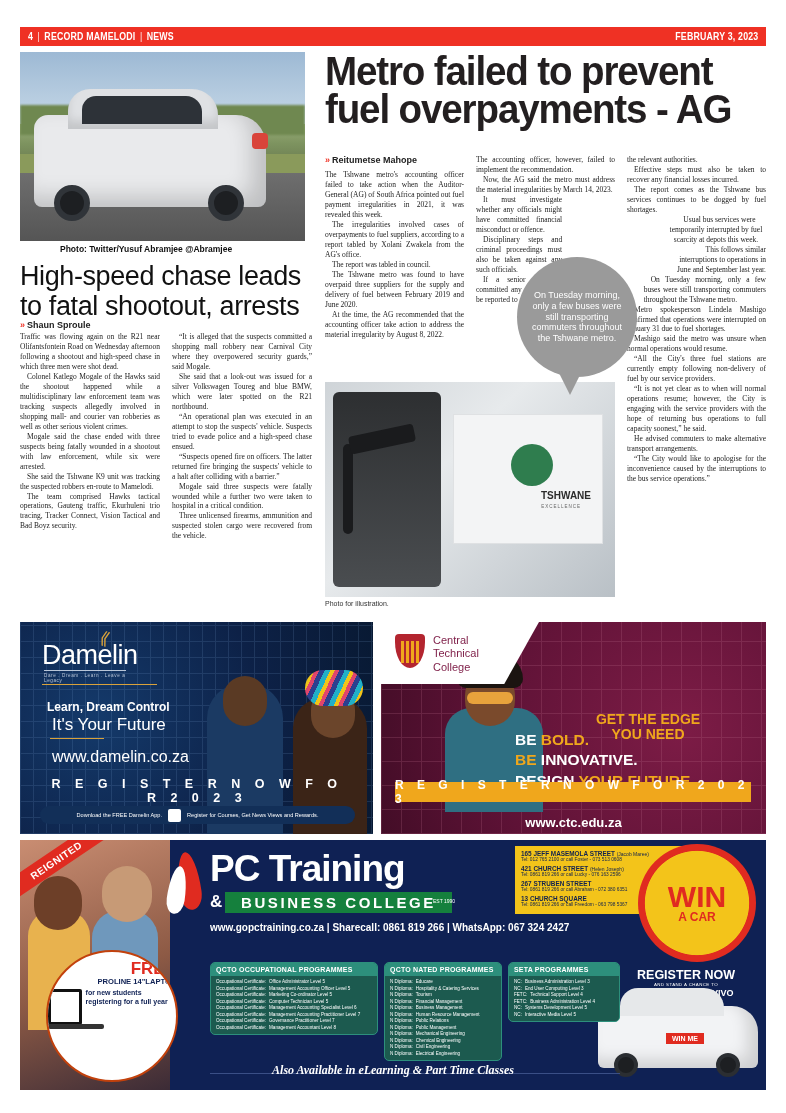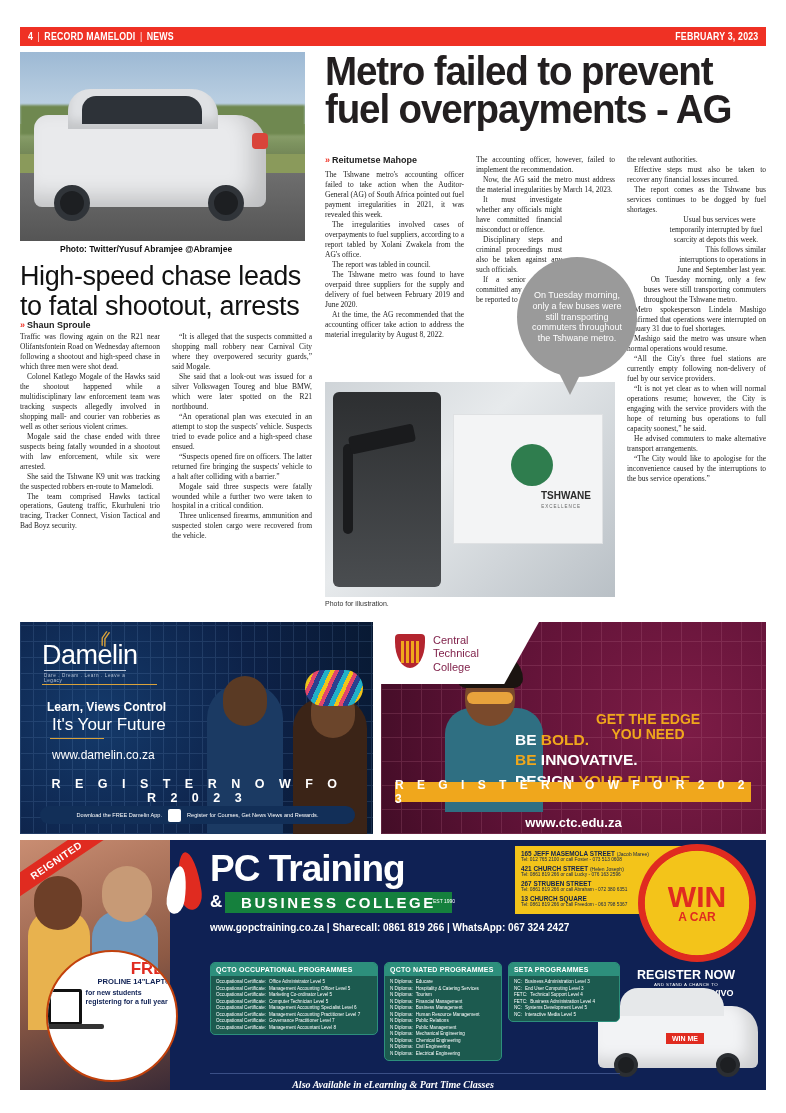--- a/index.html
+++ b/index.html
@@ -120,21 +120,21 @@
                      repeating-linear-gradient(0deg,#7fa8d8 0 1px,transparent 1px 16px);}
   .dam-logo{ position:absolute; left:22px; top:18px; font-family:"Liberation Sans",sans-serif;
     font-size:27px; font-weight:400; letter-spacing:-.5px;}
   .dam-swoosh{ position:absolute; left:80px; top:6px; font-size:17px; color:#d9a23b; transform:rotate(18deg);}
   .dam-tag{ position:absolute; left:24px; top:48px; font-family:"Liberation Sans",sans-serif; font-size:4.6px;
     color:#b9c6d8; letter-spacing:.6px; border-top:1px solid #b9c6d8; padding-top:2px; width:82px;}
   .dam-line{ position:absolute; left:22px; top:62px; width:115px; height:1px; background:#d9a23b;}
   .dam-h1{ position:absolute; left:27px; top:78px; font-family:"Liberation Sans",sans-serif; font-size:12px; font-weight:bold;}
   .dam-h2{ position:absolute; left:32px; top:93px; font-family:"Liberation Sans",sans-serif; font-size:17px;}
   .dam-line2{ position:absolute; left:30px; top:116px; width:54px; height:1px; background:#d9a23b;}
-  .dam-url{ position:absolute; left:32px; top:126px; font-family:"Liberation Sans",sans-serif; font-size:12px;}
+  .dam-url{ position:absolute; left:32px; top:126px; font-family:"Liberation Sans",sans-serif; font-size:16px;}
   .dam-reg{ position:absolute; left:22px; top:155px; width:310px; text-align:center;
     font-family:"Liberation Sans",sans-serif; font-size:12.5px; font-weight:bold; letter-spacing:5.5px;}
   .dam-bar{ position:absolute; left:20px; bottom:10px; width:315px; height:18px; background:#122f58;
     border-radius:9px; display:flex; align-items:center; justify-content:center; gap:6px;
     font-family:"Liberation Sans",sans-serif; font-size:5.6px;}
   .dam-ppl{ position:absolute; right:0; bottom:0; width:180px; height:180px;}
   .dam-ppl .m{ position:absolute; left:14px; bottom:0; width:76px; height:150px; background:#1b3a63; border-radius:34px 34px 0 0;}
   .dam-ppl .mh{ position:absolute; left:30px; bottom:108px; width:44px; height:50px; background:#5a3a24; border-radius:22px;}
   .dam-ppl .w{ position:absolute; right:6px; bottom:0; width:74px; height:136px; background:#3b2417; border-radius:30px 30px 0 0;}
   .dam-ppl .wh{ position:absolute; right:18px; bottom:96px; width:44px; height:50px; background:#6b452b; border-radius:22px;}
@@ -240,21 +240,21 @@
     background:#fff; border:2px solid #c2410c; display:flex; flex-direction:column; align-items:flex-end;
     padding-top:8px; color:#0f2154; font-family:"Liberation Sans",sans-serif; overflow:hidden;}
   .laptop-circ .l1{ font-size:17px; font-weight:bold; color:#e02b20; line-height:1; }
   .laptop-circ .l2{ font-size:7.6px; font-weight:bold; color:#0f2154; }
   .laptop-circ .inner{ display:flex; gap:4px; margin-top:3px; align-items:flex-start; }
   .laptop-circ .lap{ width:52px; height:36px; background:#111; border-radius:2px; position:relative;}
   .laptop-circ .lap:after{ content:""; position:absolute; left:-4px; bottom:-4px; width:60px; height:5px; background:#333; border-radius:2px;}
   .laptop-circ .lap .scr{ position:absolute; inset:3px; background:#fff; }
   .laptop-circ .l3{ font-size:7px; font-weight:bold; text-align:left; line-height:1.24; }
   .pct-footer{ position:absolute; left:0; bottom:0; width:746px; text-align:center; color:#fff;
-    font-family:"Liberation Serif",serif; font-style:italic; font-size:10px; font-weight:bold; padding-bottom:0;}
+    font-family:"Liberation Serif",serif; font-style:italic; font-size:12px; font-weight:bold; padding-bottom:12px;}
   .pct-sep{ position:absolute; left:190px; bottom:16px; width:410px; height:1px; background:#3a4f86;}
 </style>
 </head>
 <body>
 
 <div class="page">
 
   <div class="masthead">
     <div class="left">
       <span>4</span>
@@ -368,21 +368,21 @@
         <div class="m"></div>
         <div class="mh"></div>
         <div class="w"></div>
         <div class="wh"></div>
         <div class="wrap"></div>
       </div>
       <div class="dam-swoosh">⟪</div>
       <div class="dam-logo">Damelin</div>
       <div class="dam-tag">Dare . Dream . Learn . Leave a Legacy</div>
       <div class="dam-line"></div>
-      <div class="dam-h1">Learn, Views Control</div>
+      <div class="dam-h1">Learn, Dream Control</div>
       <div class="dam-h2">It's Your Future</div>
       <div class="dam-line2"></div>
       <div class="dam-url">www.damelin.co.za</div>
       <div class="dam-reg">R E G I S T E R   N O W   F O R   2 0 2 3</div>
       <div class="dam-bar">
         <span>Download the FREE Damelin App.</span>
         <span style="width:13px;height:13px;background:#fff;border-radius:2px;display:inline-block;"></span>
         <span>Register for Courses, Get News Views and Rewards.</span>
       </div>
     </div>

